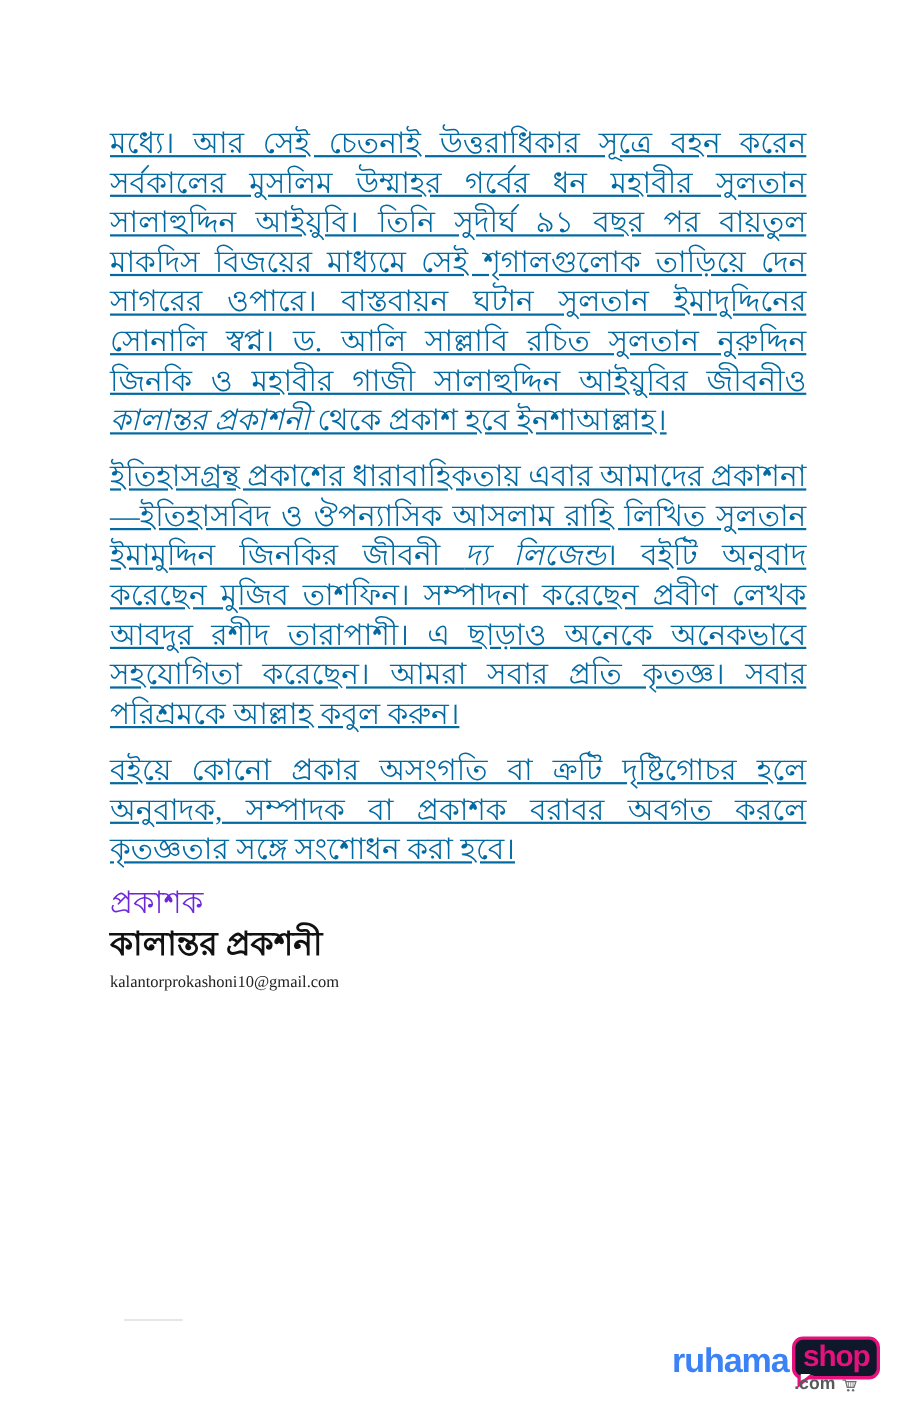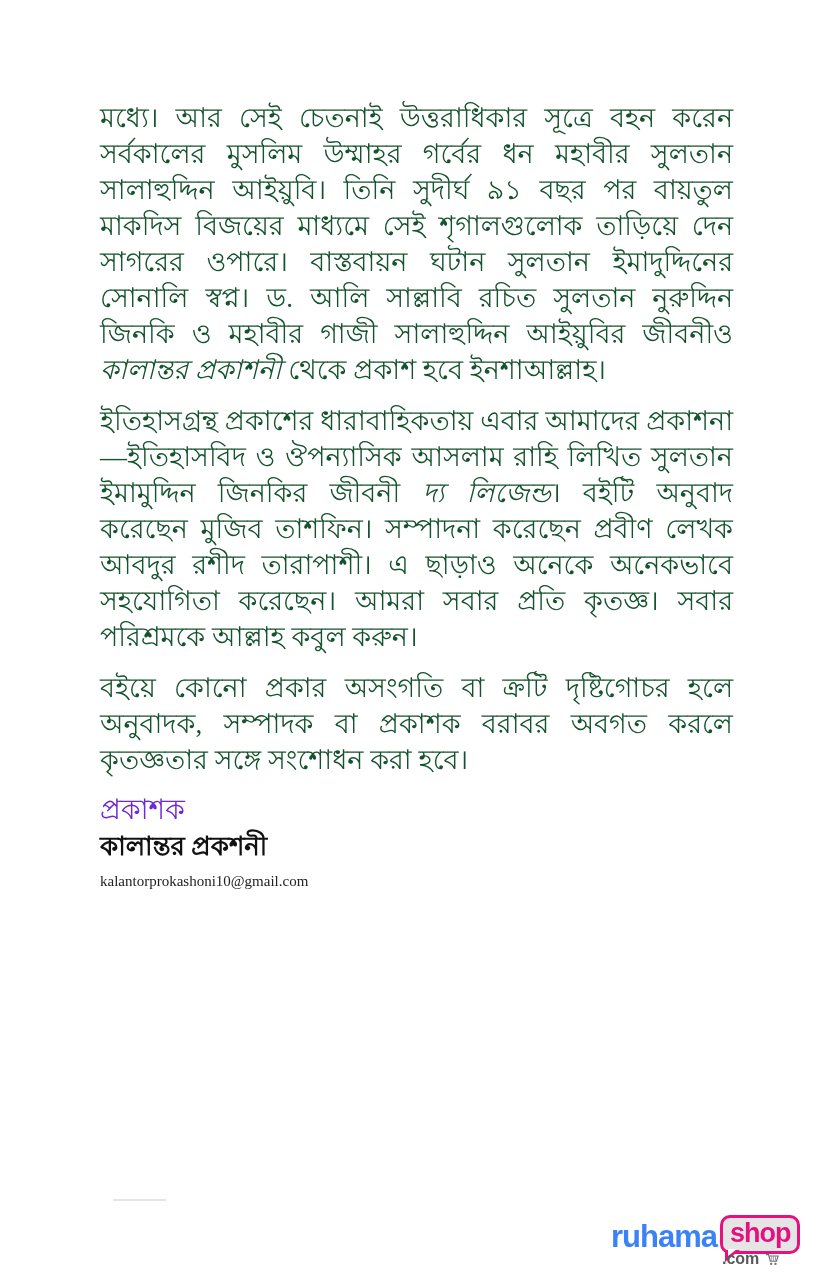--- a/index.html
+++ b/index.html
@@ -14,33 +14,34 @@
   }
   .content {
     position: absolute;
     left: 100px;
     top: 100px;
     width: 633px;
   }
   .para {
     font-size: 27px;
     line-height: 36px;
-    color: #14532d;
+    color: #0369a1;
     text-align: justify;
-    margin: 0 0 15px 0;
+    margin: 12px 0 15px 0;
+    text-decoration: underline;
   }
   .italic { font-style: italic; }
   .publisher { margin-top: 16px; }
   .pub-label {
     font-size: 28px;
     line-height: 32px;
     color: #6d28d9;
   }
   .pub-name {
-    font-size: 26px;
+    font-size: 30px;
     line-height: 36px;
     font-weight: bold;
     color: #111111;
     margin-top: 3px;
   }
   .pub-email {
     font-size: 15px;
     line-height: 26px;
     color: #222222;
     margin-top: 3px;
@@ -70,21 +71,21 @@
     line-height: 1;
     letter-spacing: -1px;
     margin-top: 6px;
   }
   .bubble {
     position: relative;
     margin-left: 3px;
     border: 3px solid #e5127d;
     border-radius: 10px;
     padding: 2px 7px 4px 7px;
-    background: #e5e5e5;
+    background: #0f172a;
   }
   .bubble .shop-text {
     font-size: 27px;
     font-weight: bold;
     color: #e5127d;
     line-height: 1;
     letter-spacing: -1px;
   }
   .bubble::before {
     content: "";

